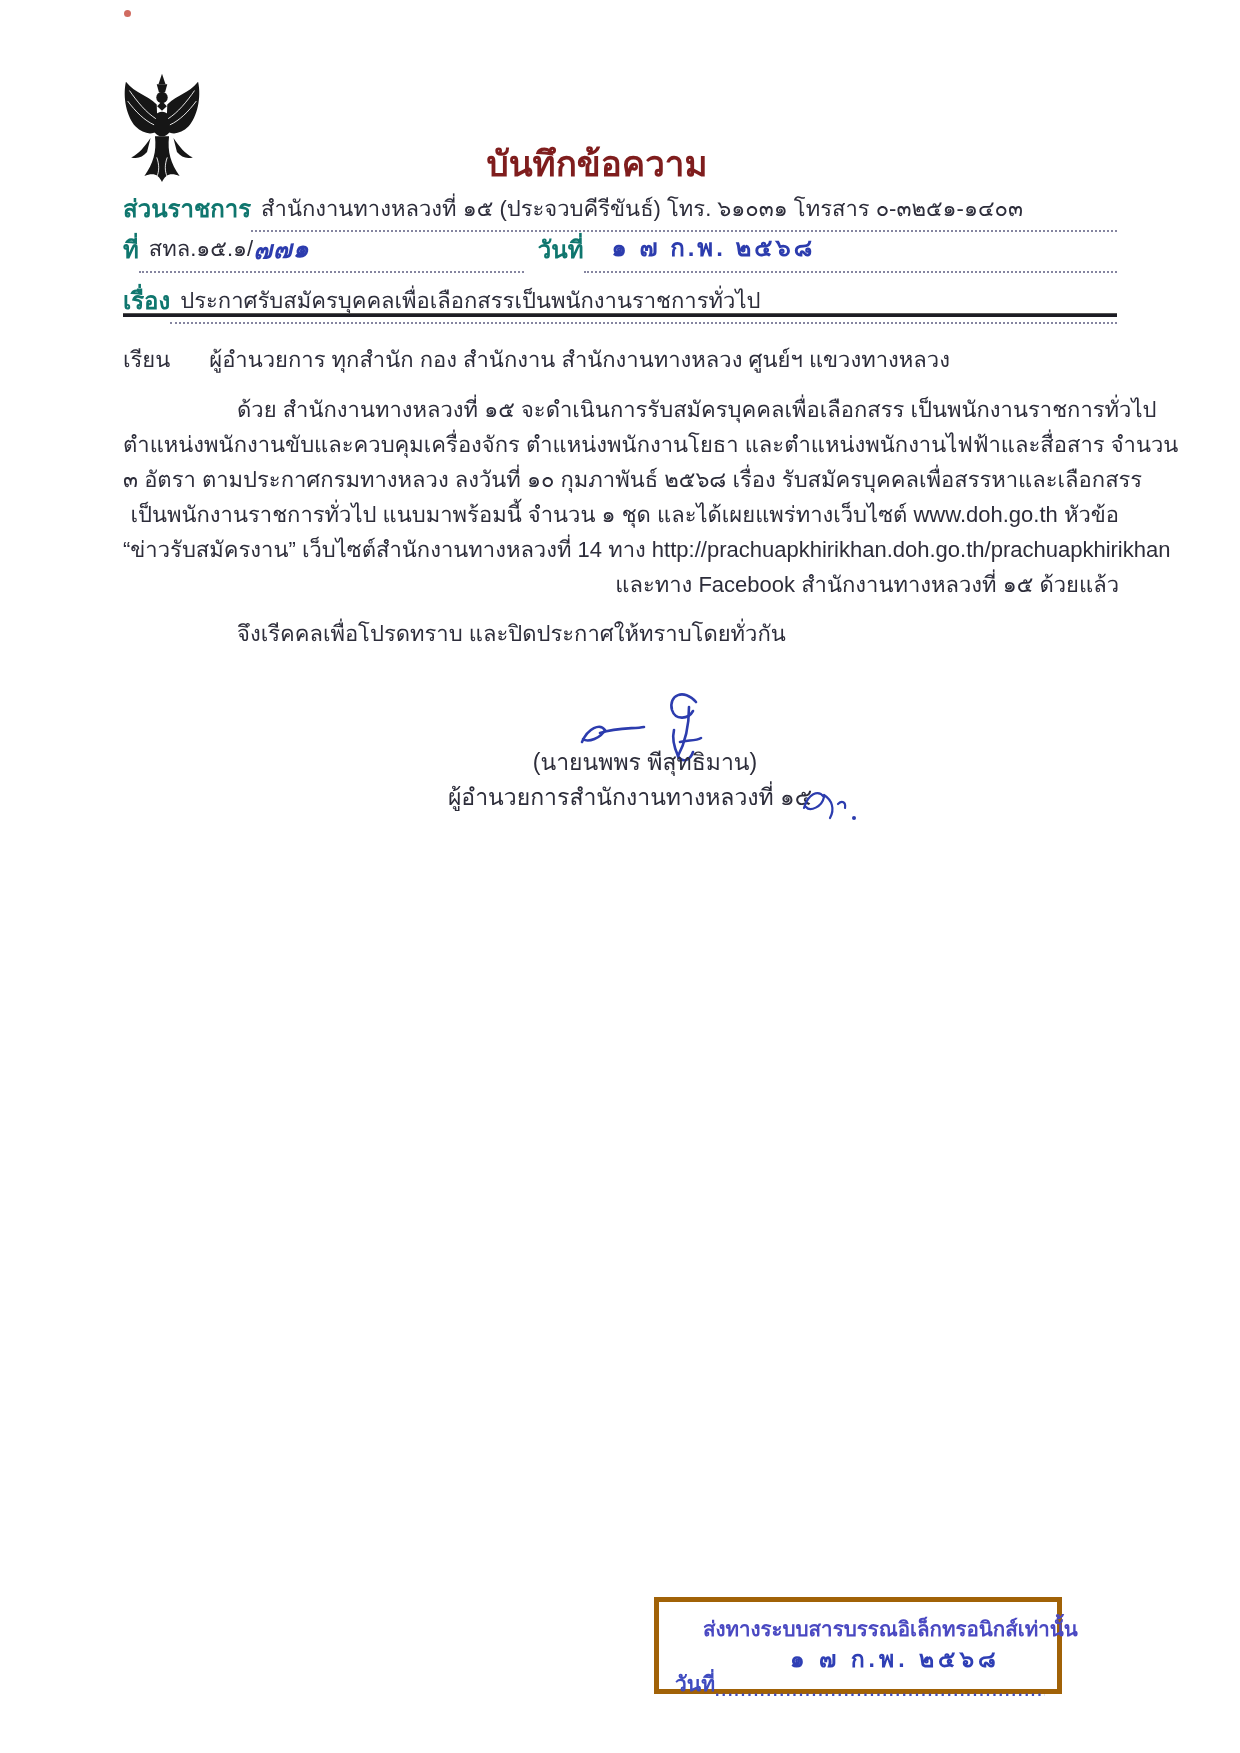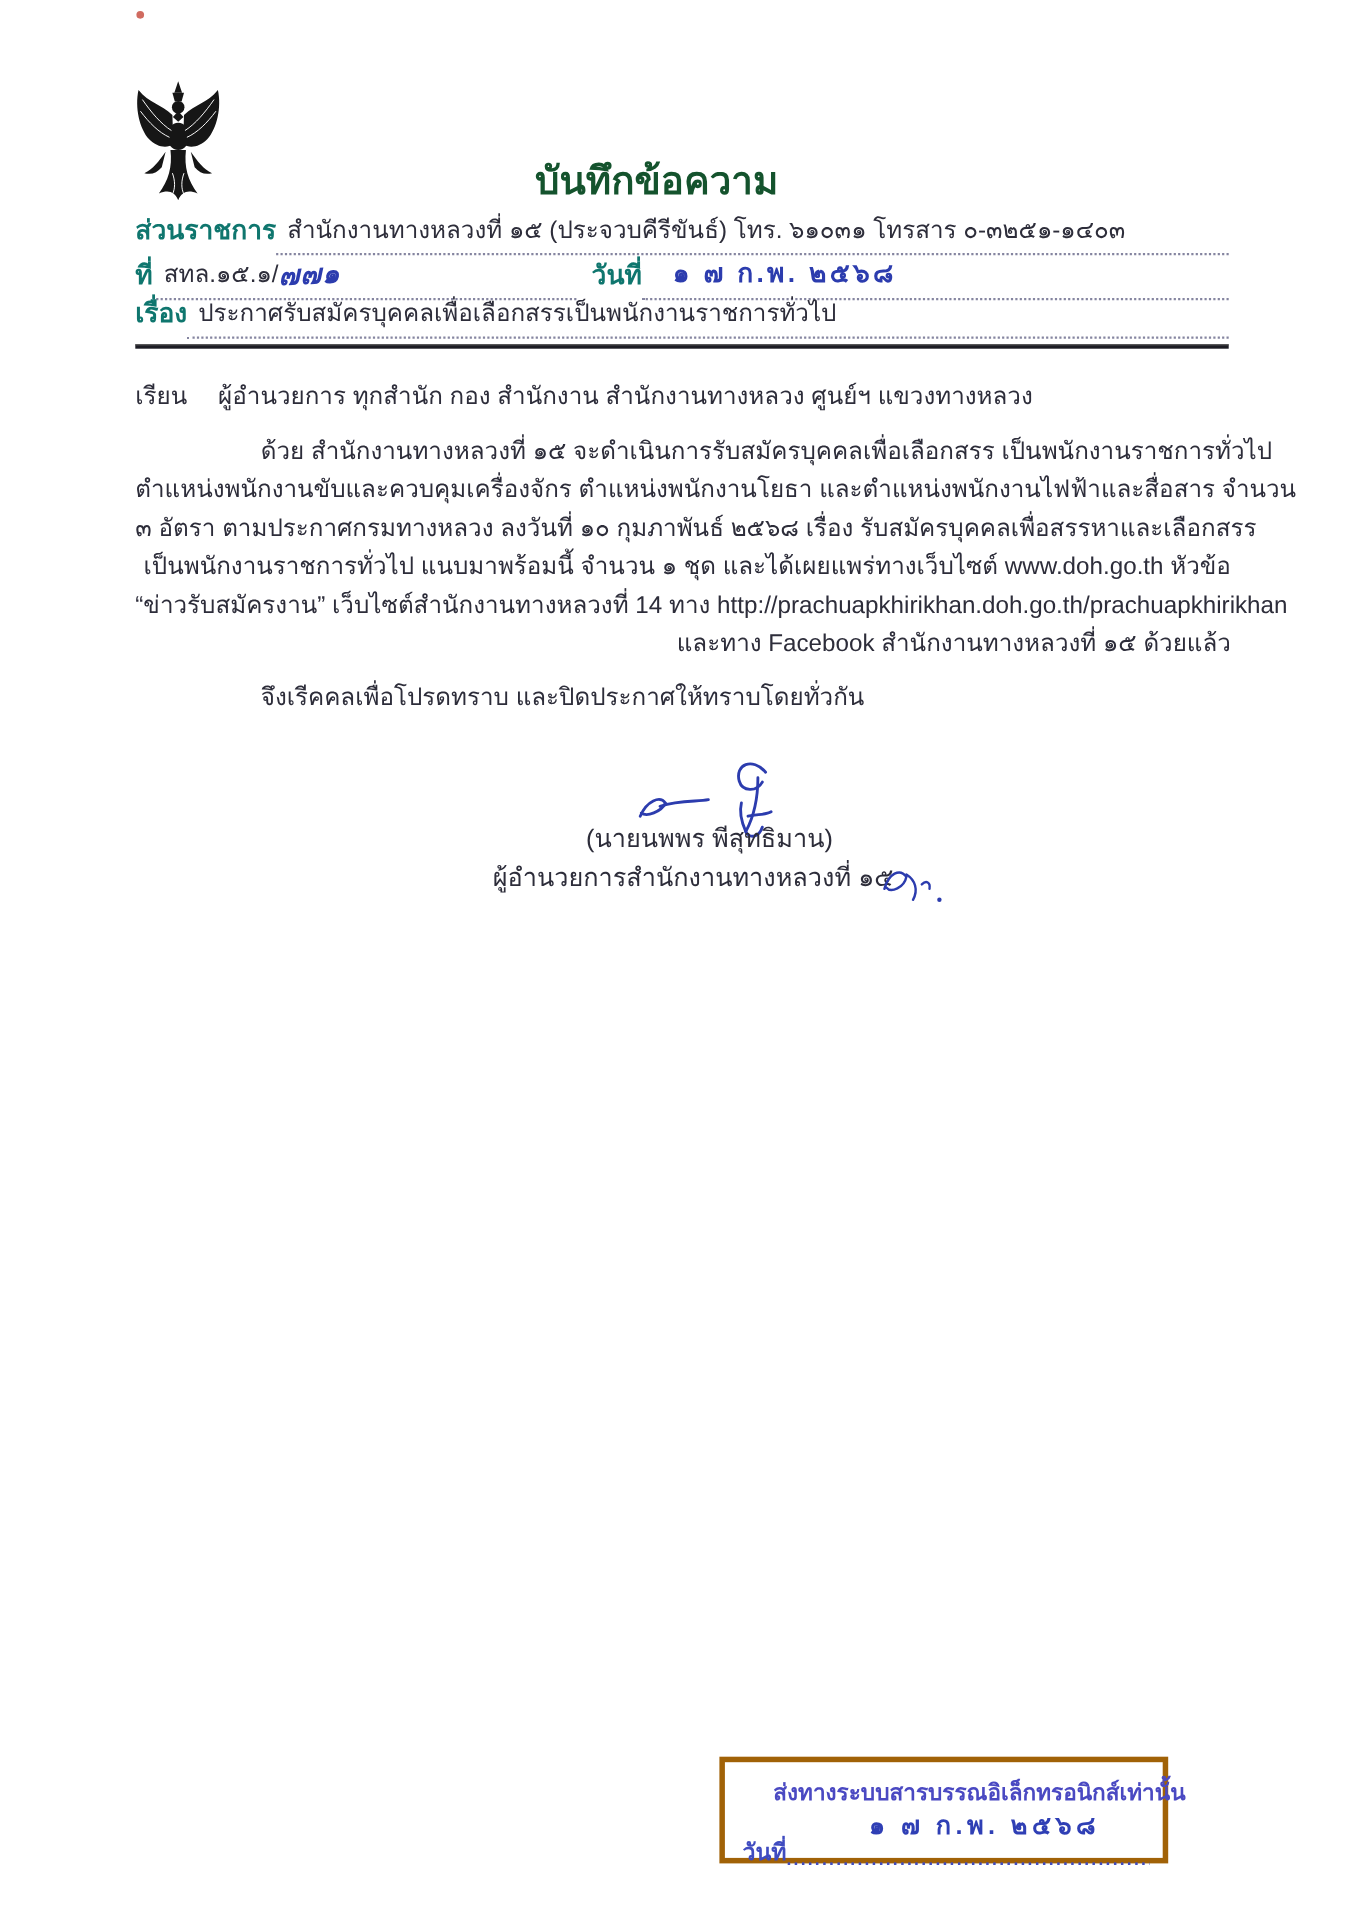--- a/index.html
+++ b/index.html
@@ -11,35 +11,35 @@
     margin: 0 auto;
     background: #ffffff;
     font-family: "Liberation Sans", "DejaVu Sans", sans-serif;
     color: #2d2d3a;
     overflow: hidden;
   }
   .speck { position:absolute; left:124px; top:10px; width:7px; height:7px; background:#c0392b; border-radius:50%; opacity:.75; }
   .garuda { position:absolute; left:118px; top:72px; width:88px; height:118px; }
   .memo-title {
     position:absolute; left:0; right:46px; top:136px;
-    text-align:center; font-size:35px; font-weight:bold; color:#14532d;
+    text-align:center; font-size:35px; font-weight:bold; color:#7f1d1d;
   }
   .hdr-row { position:absolute; left:123px; width:994px; display:flex; align-items:flex-end; }
   .hdr-label { font-weight:bold; font-size:24px; color:#0f766e; white-space:nowrap; padding-bottom:4px; }
   .hdr-value { flex:1; font-size:22px; padding:0 4px 4px 10px; border-bottom:2px dotted #8585a0; white-space:nowrap; overflow:hidden; }
   .row-agency { top:192px; height:40px; }
   .row-no { top:233px; height:40px; }
-  .row-subject { top:268px; height:40px; }
+  .row-subject { top:284px; height:40px; }
   .no-printed { font-size:22px; }
   .hand-blue { color:#2c3cae; font-style:italic; font-size:25px; font-weight:bold; letter-spacing:1px; display:inline-block; transform:rotate(-2deg) translateY(2px); }
   .date-stamp { color:#2c3cae; font-weight:bold; font-size:24px; letter-spacing:3px; padding-left:18px; display:inline-block; }
   .val-no { flex:0 0 385px; }
   .lbl-date { margin-left:14px; }
   .thick-rule { position:absolute; left:123px; top:313px; width:994px; height:4px; background:#1c1c24; border-top:1px solid #555; }
-  .to-row { position:absolute; left:123px; top:342px; width:994px; font-size:22px; display:flex; }
+  .to-row { position:absolute; left:123px; top:342px; width:994px; font-size:22px; display:flex;gap:11px; }
   .to-label { white-space:nowrap; margin-right:28px; }
   .body-block { position:absolute; left:123px; top:392px; width:996px; font-size:22px;text-align:right; }
   .body-line { height:35px; line-height:35px; white-space:nowrap; }
   .body-line:first-child { text-indent:114px; }
   .closing { position:absolute; left:237px; top:616px; font-size:22px; }
   .sig-svg { position:absolute; left:568px; top:686px; width:185px; height:85px; }
   .sig-name { position:absolute; left:420px; top:744px; width:450px; text-align:center; font-size:23px; }
   .sig-title { position:absolute; left:330px; top:779px; width:600px; text-align:center; font-size:23px; }
   .sig-squiggle { position:absolute; left:798px; top:776px; width:62px; height:48px; }
   .stamp-box {

